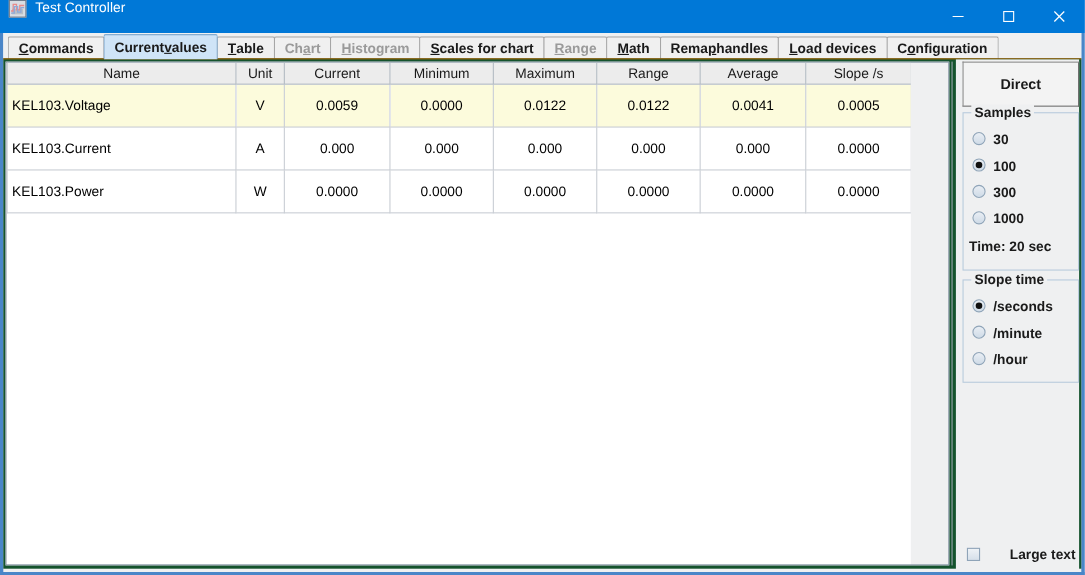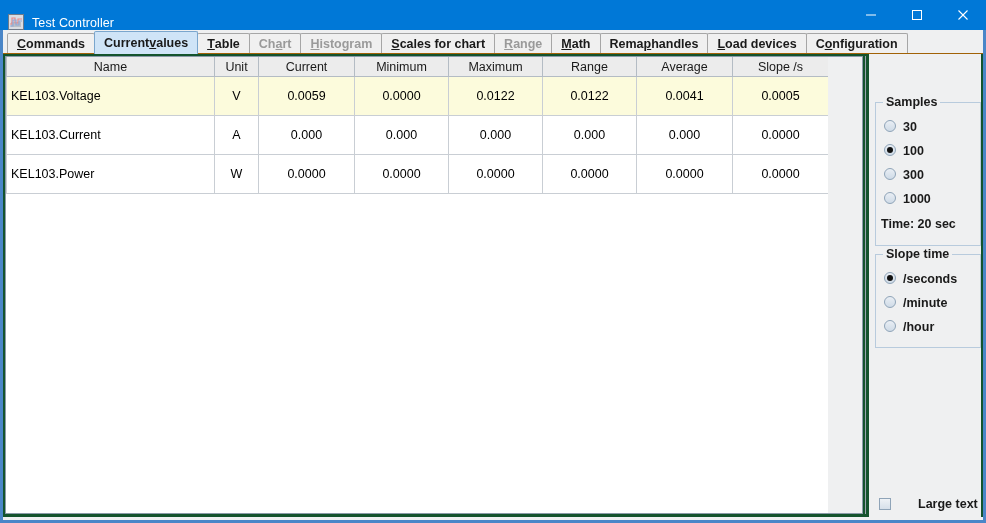--- a/index.html
+++ b/index.html
@@ -12,21 +12,21 @@
   #app{
     position:relative;width:986px;height:523px;
     background:#0078d7;
     box-sizing:border-box;
   }
 
   
   #titlebar{
     position:absolute;left:0;top:0;width:986px;height:30px;
     background:#0078d7;
-    display:flex;align-items:flex-end;
+    display:flex;align-items:flex-start;
   }
   #title-icon{
     width:16px;height:16px;margin-left:8px;margin-right:8px;
     position:relative;flex:0 0 auto;
     background:#d9dde3;border:1px solid #6f7b8a;box-sizing:border-box;
     overflow:hidden;
   }
   #title-icon svg{display:block;}
   #title-text{
     color:#ffffff;font-size:12.5px;letter-spacing:.1px;
@@ -314,20 +314,21 @@
                 </tr>
               </tbody>
           </table>
         </div>
       </div>
 
       <div id="divider"></div>
 
       <div id="rightpane">
 
+        <div id="direct-btn">Direct</div>
 
         <div class="group" id="grp-samples">
           <div class="group-title">Samples</div>
           <div id="samples-options">
               <div class="radio-row" style="top: 17px;">
                 <span class="radio"></span>
                 <span class="radio-label">30</span>
               </div>
               <div class="radio-row" style="top: 41px;">
                 <span class="radio checked"></span>

